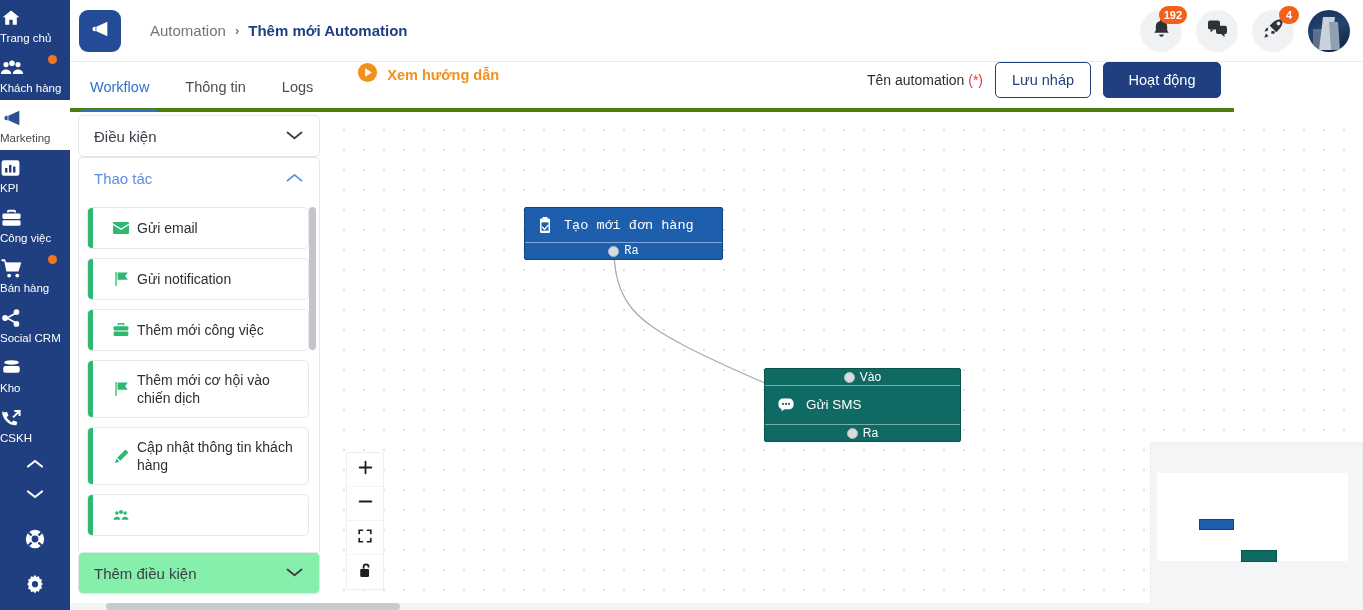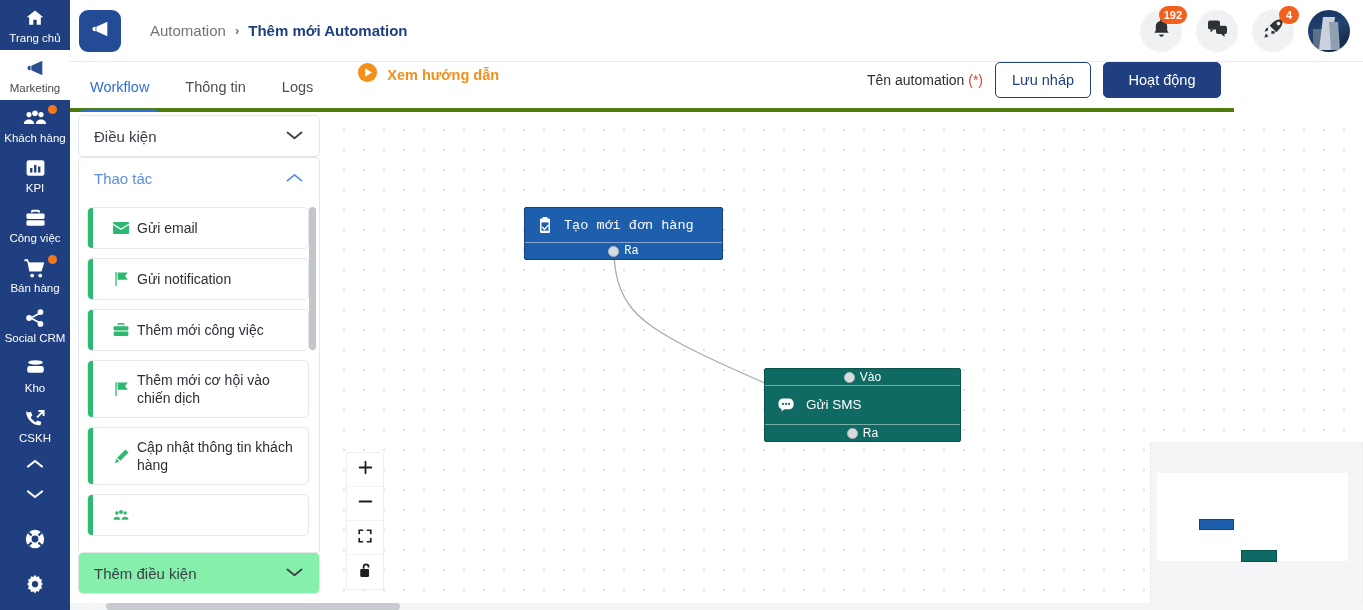--- a/index.html
+++ b/index.html
@@ -12,21 +12,21 @@
   #app { position: relative; width: 1363px; height: 610px; }
 
   
   .rail {
     position: absolute; left: 0; top: 0; width: 70px; height: 610px;
     background: #1f3f80;
     display: flex; flex-direction: column; align-items: center;
   }
   .rail-item {
     position: relative; width: 70px;
-    display: flex; flex-direction: column; align-items: center; justify-content: center;
+    display: flex; flex-direction: column; align-items: flex-start; justify-content: center;
     color: #ffffff; cursor: pointer; padding: 6px 0 5px;
   }
   .rail-item.active { background: #ffffff; color: #4a4a4a; }
   .rail-ico { display: flex; align-items: center; justify-content: center; height: 24px; }
   .rail-ico svg { display: block; }
   .rail-lbl { font-size: 11.5px; line-height: 13px; margin-top: 2px; white-space: nowrap; }
   .rail-dot {
     position: absolute; width: 9px; height: 9px; border-radius: 50%;
     background: #f2761b; top: 5px; right: 13px;
   }
@@ -209,40 +209,40 @@
   <nav class="rail">
     <div class="rail-item">
       <span class="rail-ico">
         <svg width="22" height="20" viewBox="0 0 24 24" fill="currentColor">
             <path d="M12 3L2 11h3v9h5v-6h4v6h5v-9h3L12 3z"></path>
           </svg>
       </span>
       <span class="rail-lbl">Trang chủ</span>
     </div>
 
-    <div class="rail-item active">
-      <span class="rail-ico">
-        <svg width="24" height="22" viewBox="0 0 24 24" fill="#2d4f8e">
-            <path d="M20 4v16L8 14.5V9.5L20 4zM6 9.5h1.2v5H6c-1.2 0-2.2-1.1-2.2-2.5S4.8 9.5 6 9.5z"></path>
-          </svg>
-      </span>
-      <span class="rail-lbl">Marketing</span>
-    </div>
-
     <div class="rail-item">
       <span class="rail-dot"></span>
       <span class="rail-ico">
         <svg width="24" height="20" viewBox="0 0 28 20" fill="currentColor">
           <circle cx="7" cy="6" r="3"></circle>
             <circle cx="14" cy="4.5" r="3.3"></circle>
             <circle cx="21" cy="6" r="3"></circle>
           <path d="M1 17c0-3.2 2.7-5.2 6-5.2s6 2 6 5.2H1zM15 17c0-3.2 2.7-5.2 6-5.2s6 2 6 5.2H15z"></path>
         </svg>
       </span>
       <span class="rail-lbl">Khách hàng</span>
+    </div>
+
+    <div class="rail-item active">
+      <span class="rail-ico">
+        <svg width="24" height="22" viewBox="0 0 24 24" fill="#2d4f8e">
+            <path d="M20 4v16L8 14.5V9.5L20 4zM6 9.5h1.2v5H6c-1.2 0-2.2-1.1-2.2-2.5S4.8 9.5 6 9.5z"></path>
+          </svg>
+      </span>
+      <span class="rail-lbl">Marketing</span>
     </div>
 
     <div class="rail-item">
       <span class="rail-ico">
         <svg width="21" height="20" viewBox="0 0 22 22" fill="none">
           <rect x="1.2" y="2.5" width="19.6" height="17" rx="2.5" fill="currentColor"></rect>
           <rect x="5" y="11" width="2.6" height="5" fill="#1f3f80"></rect>
           <rect x="9.4" y="7.6" width="2.6" height="8.4" fill="#1f3f80"></rect>
           <rect x="13.8" y="9.4" width="2.6" height="6.6" fill="#1f3f80"></rect>
         </svg>

